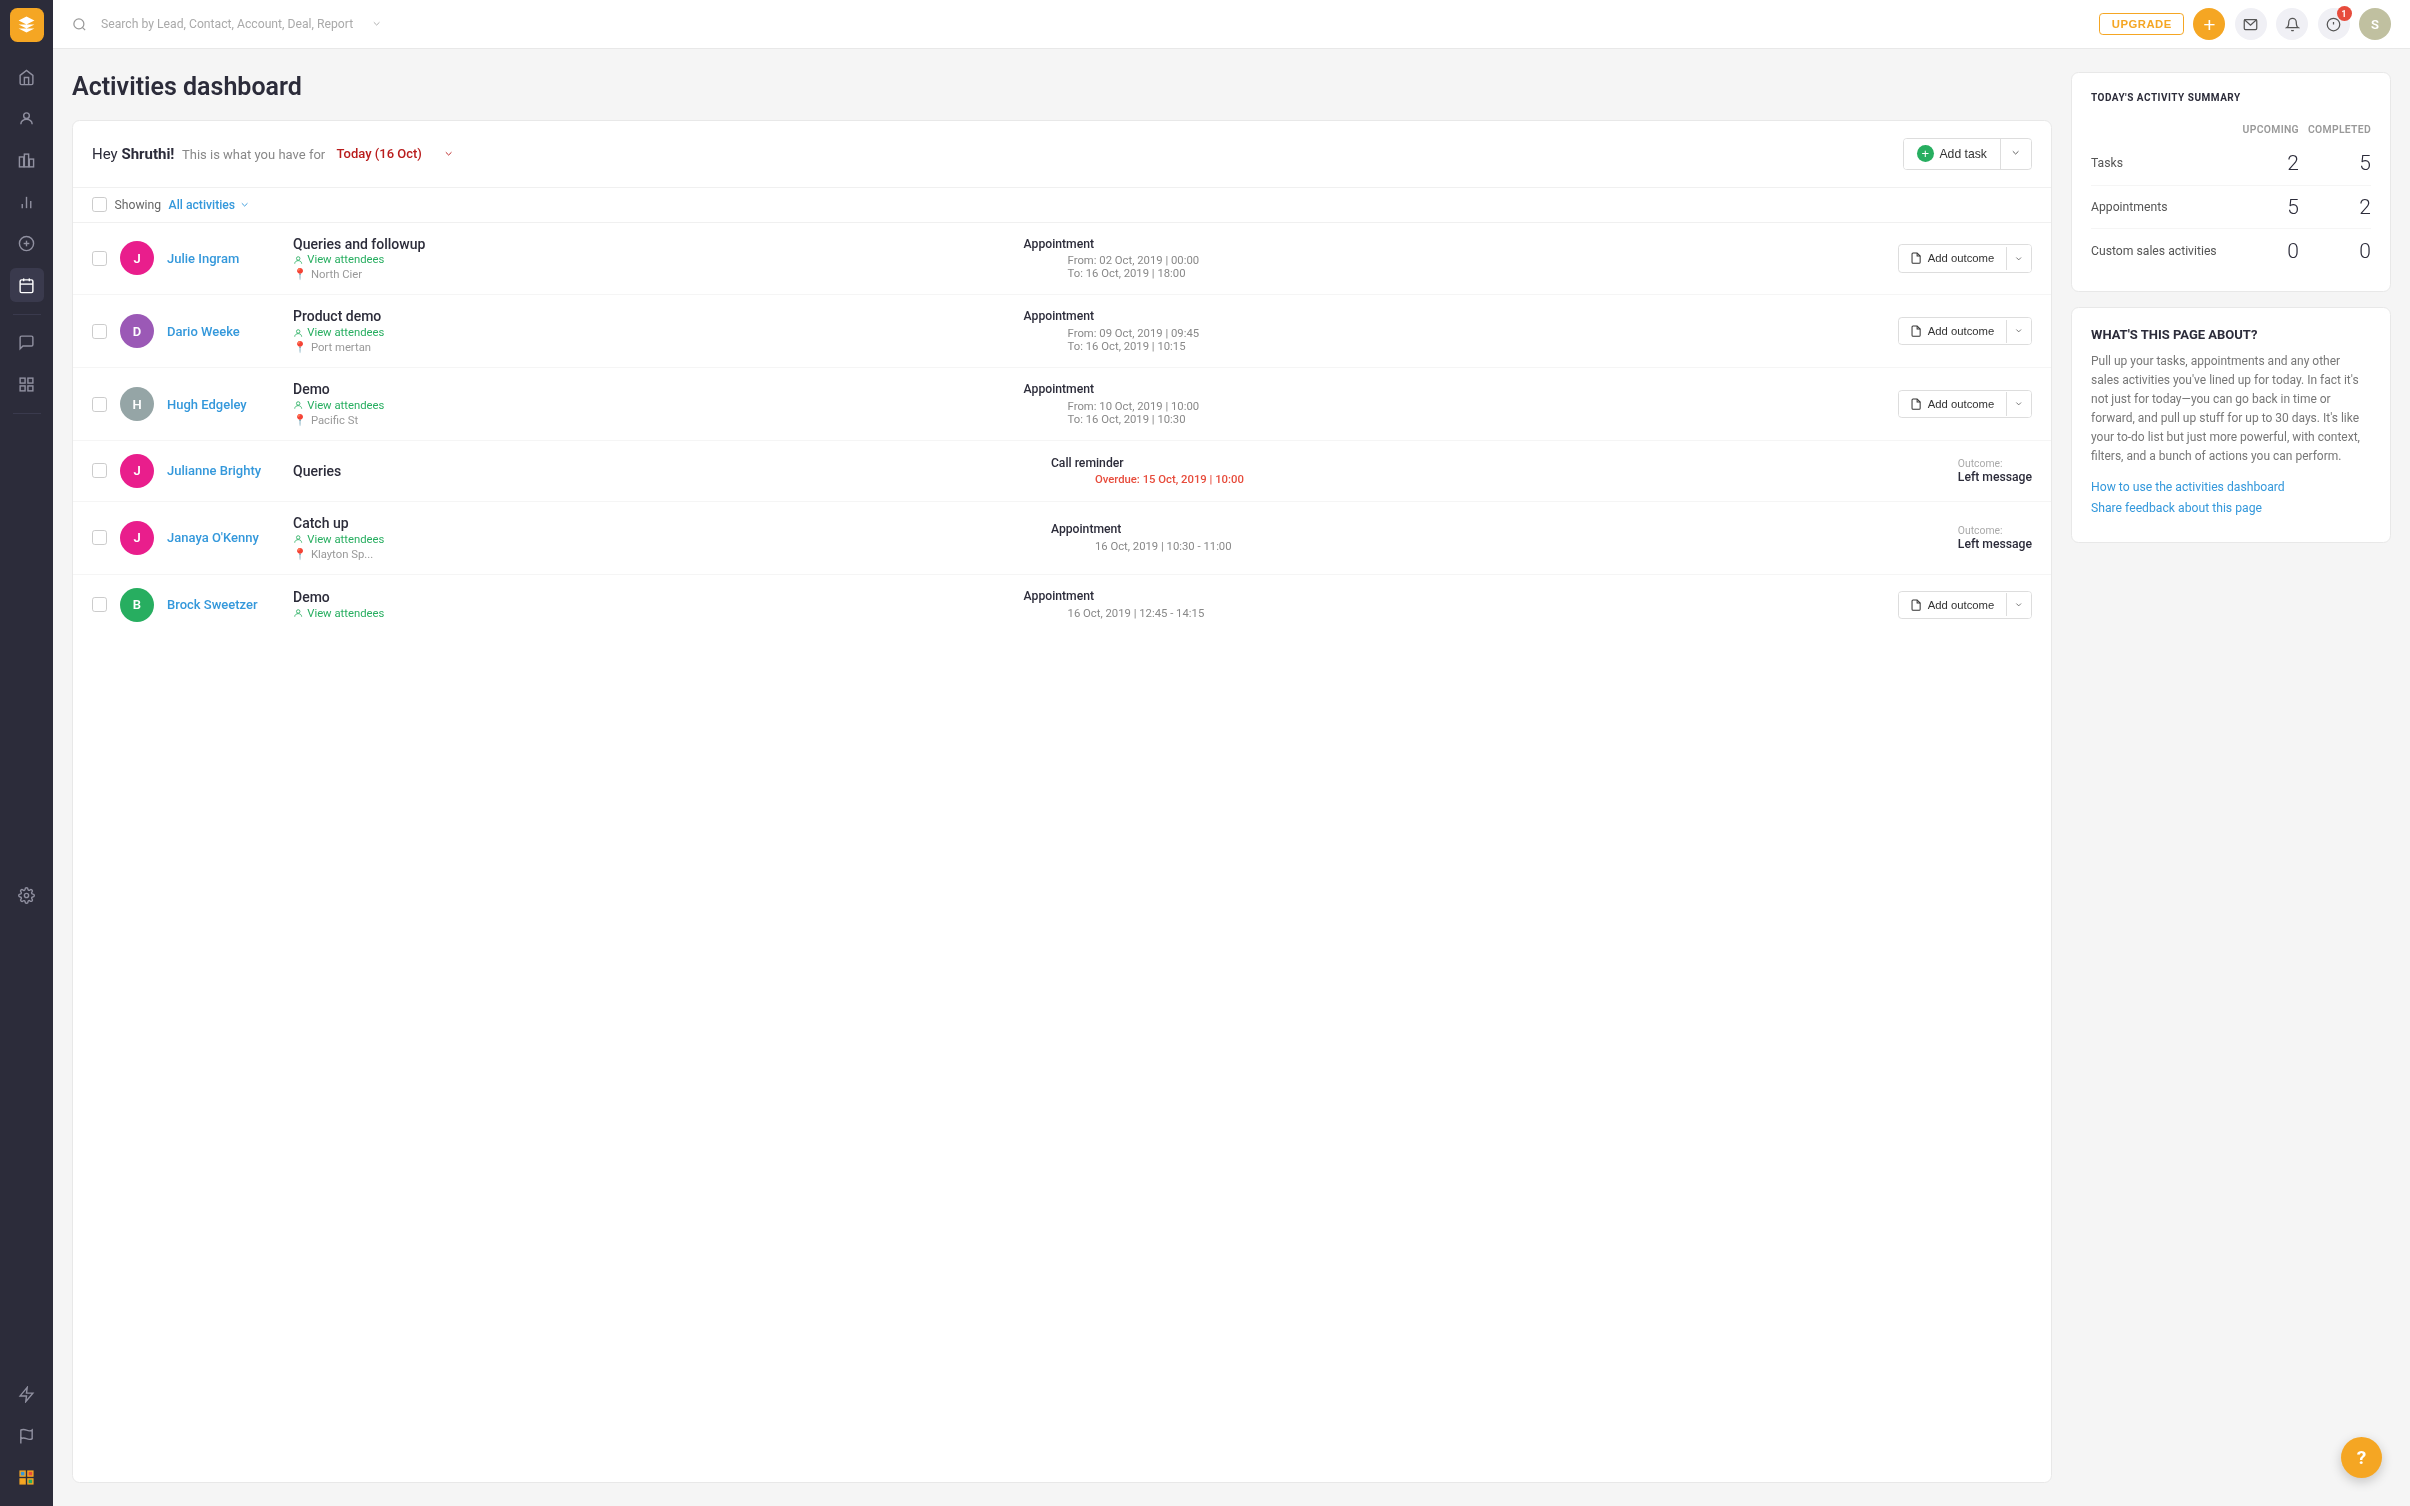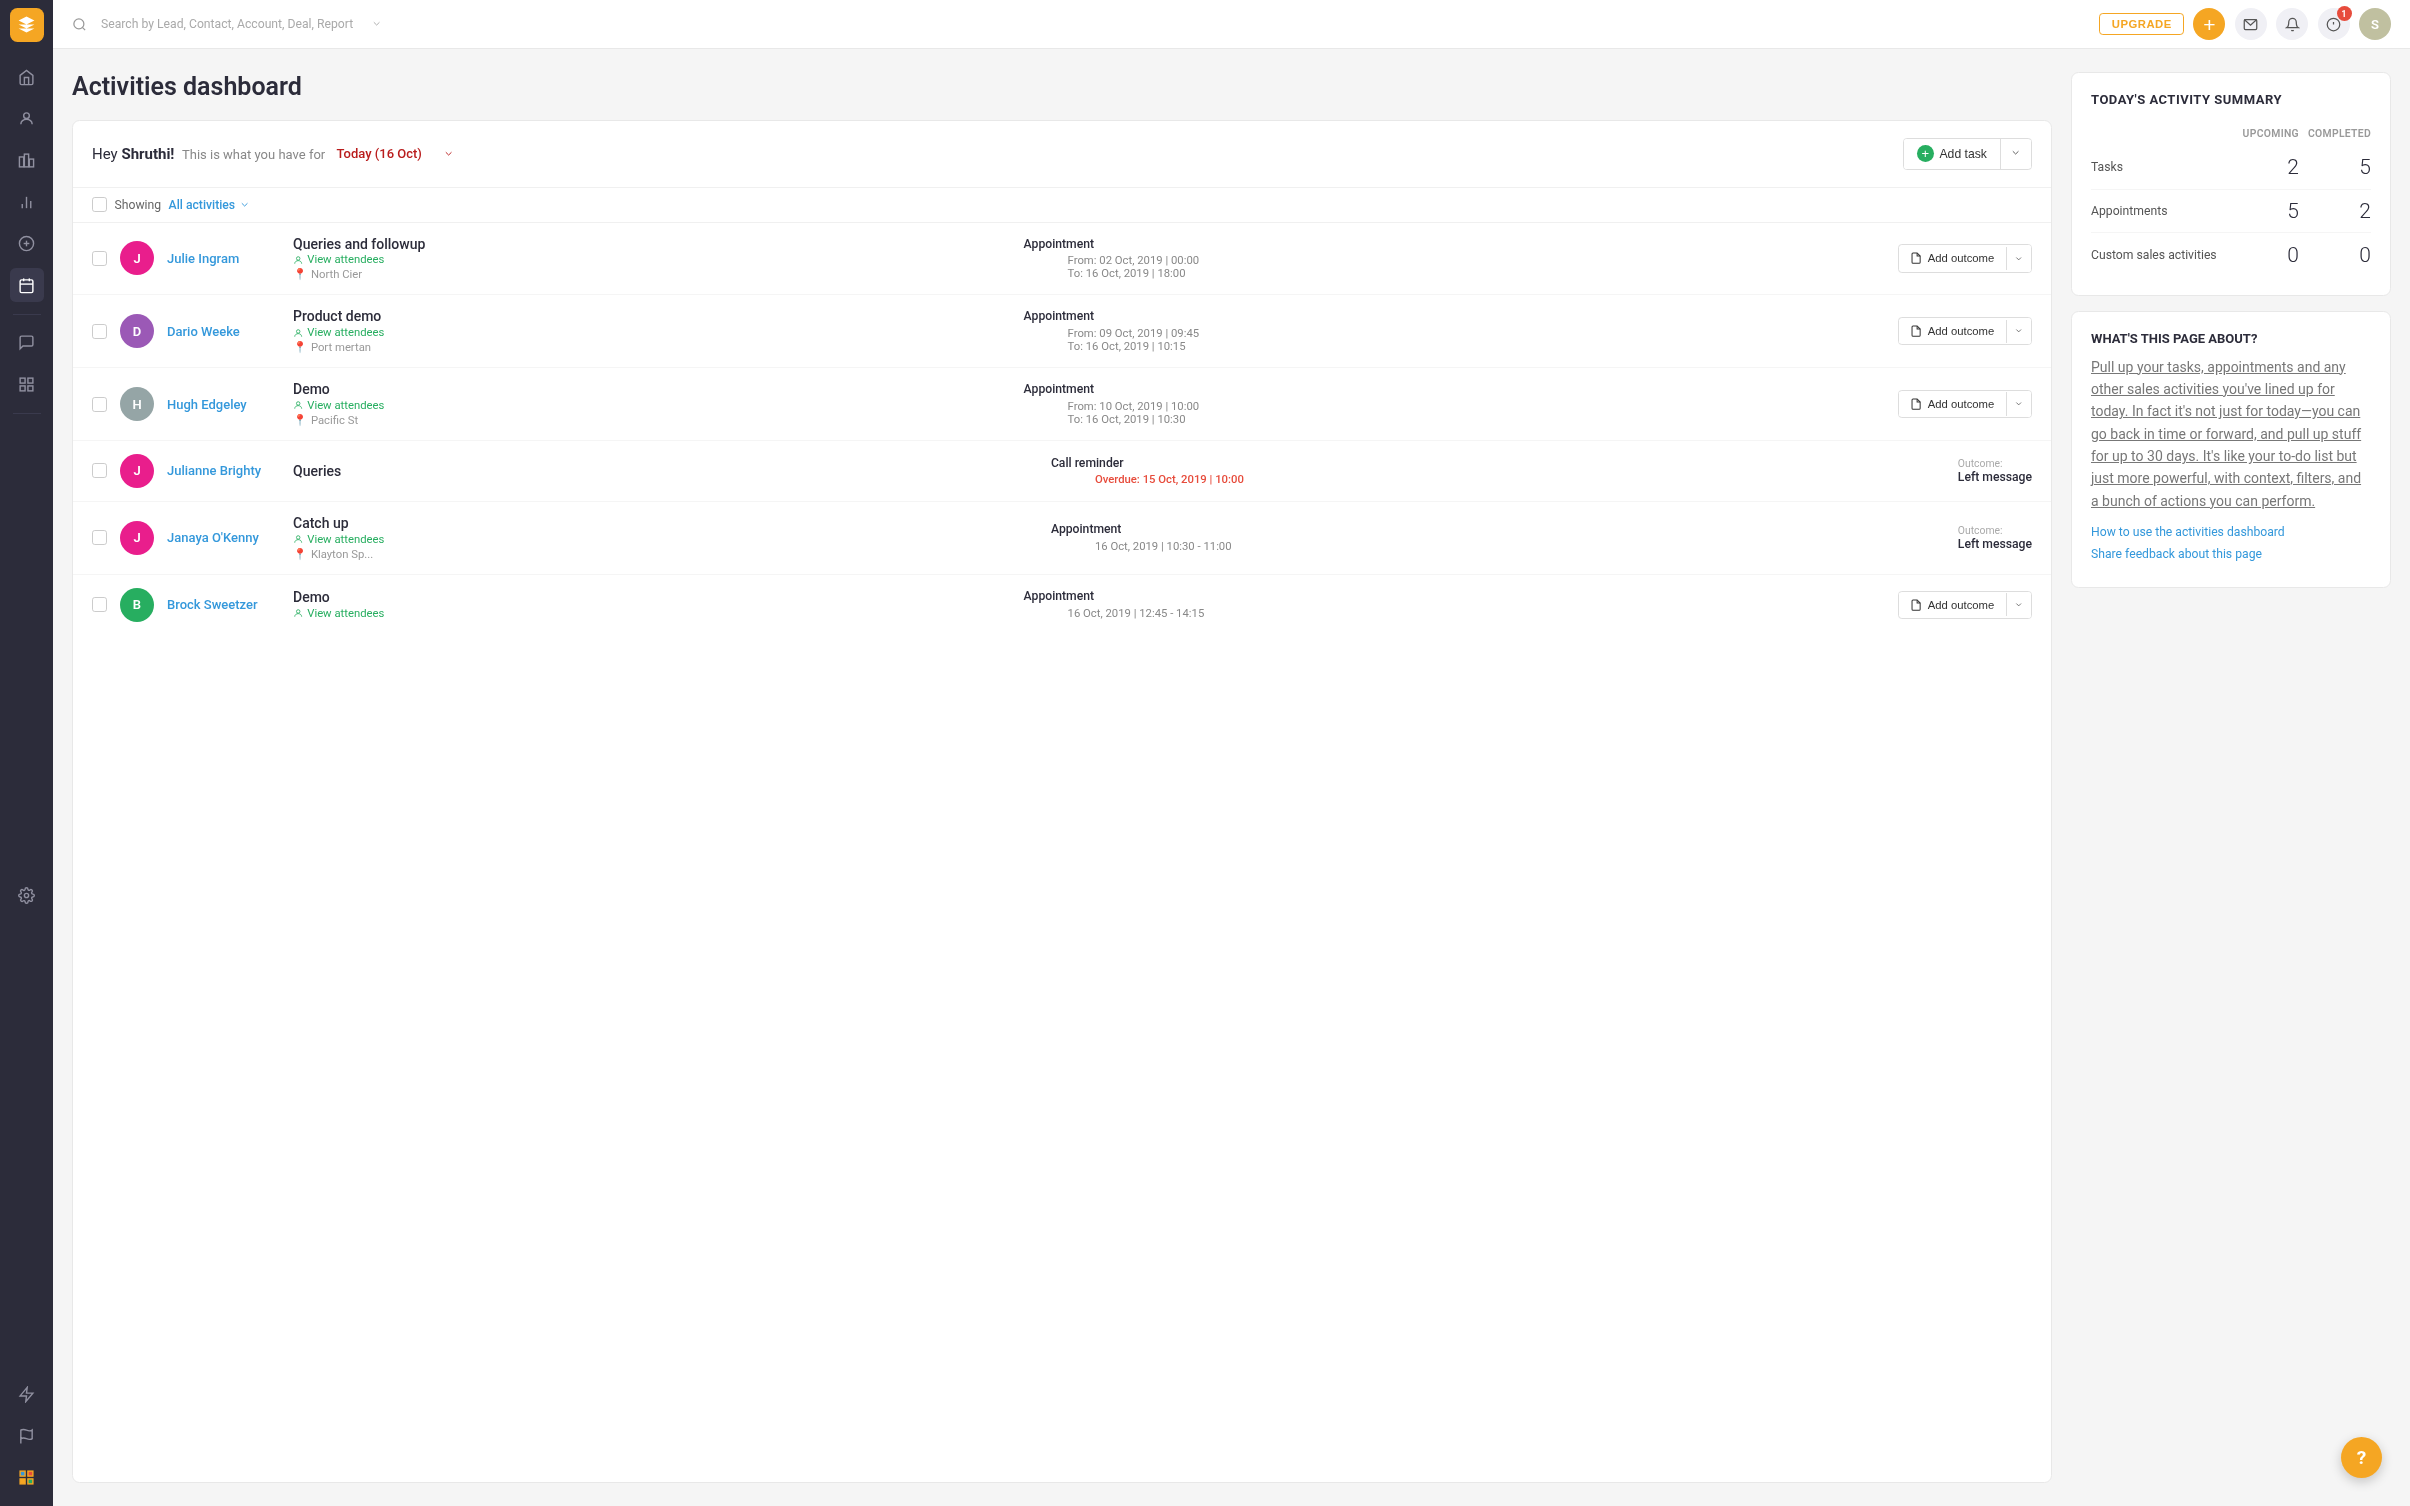--- a/index.html
+++ b/index.html
@@ -318,21 +318,21 @@
       gap: 15px;
     }
 
     .summary-card {
       background: #fff;
       border-radius: 7.5px;
       border: 0.9px solid #e8e8e8;
       padding: 19px;
     }
     .summary-title {
-      font-size: 13px;
+      font-size: 10px;
       font-weight: 700;
       color: #2c2c3a;
       letter-spacing: 0.5px;
       margin-bottom: 15px;
       text-transform: uppercase;
     }
     .summary-table { width: 100%; border-collapse: collapse; }
     .summary-table th {
       font-size: 10.4px;
       font-weight: 600;
@@ -365,25 +365,24 @@
       border: 0.9px solid #e8e8e8;
       padding: 19px;
     }
     .about-title {
       font-size: 13px;
       font-weight: 700;
       color: #2c2c3a;
       margin-bottom: 9.4px;
     }
     .about-text {
-      font-size: 14px;
+      font-size: 12px;
       color: #777;
       line-height: 1.6;
       margin-bottom: 13px;
-      text-decoration: underline;
     }
     .about-link {
       display: block;
       color: #3498db;
       font-size: 12.2px;
       text-decoration: none;
       margin-bottom: 7.5px;
       cursor: pointer;
     }
 

